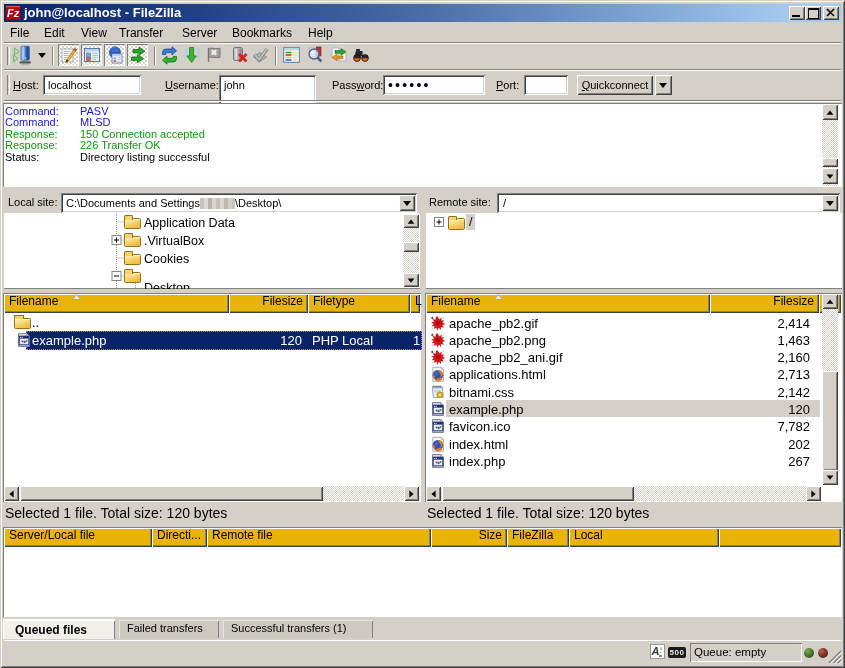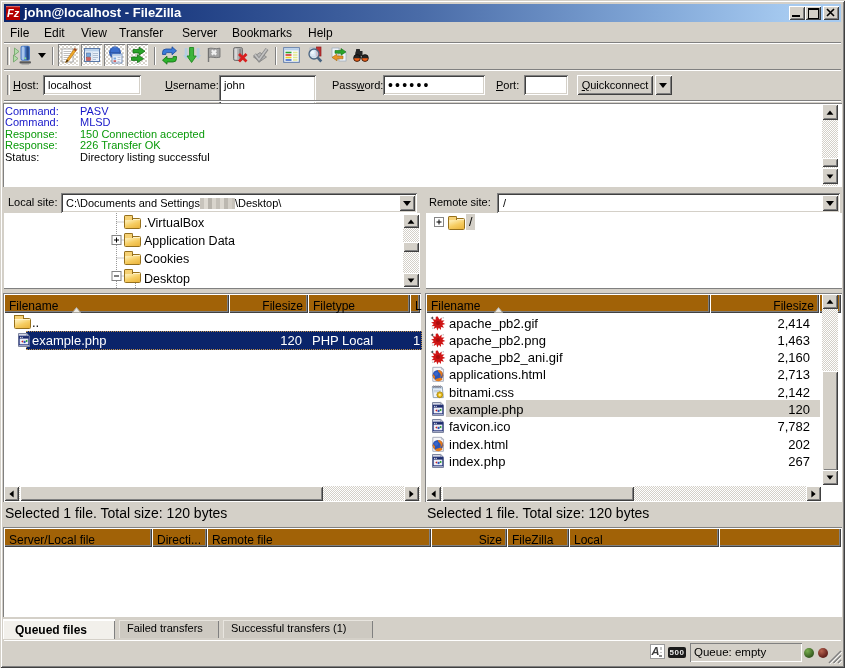--- a/index.html
+++ b/index.html
@@ -8,21 +8,21 @@
 .sunk1{box-shadow:inset 1px 1px 0 #808080,inset -1px -1px 0 #fff}
 .rais{box-shadow:inset 1px 1px 0 #fff,inset -1px -1px 0 #404040,inset 2px 2px 0 #d4d0c8,inset -2px -2px 0 #808080}
 .press{box-shadow:inset 1px 1px 0 #808080,inset -1px -1px 0 #fff}
 .dith{background-color:#fff;background-image:linear-gradient(45deg,#d4d0c8 25%,transparent 25%,transparent 75%,#d4d0c8 75%),linear-gradient(45deg,#d4d0c8 25%,transparent 25%,transparent 75%,#d4d0c8 75%);background-size:2px 2px;background-position:0 0,1px 1px}
 .checker{background-color:#fff;background-image:linear-gradient(45deg,#d8d4cc 25%,transparent 25%,transparent 75%,#d8d4cc 75%),linear-gradient(45deg,#d8d4cc 25%,transparent 25%,transparent 75%,#d8d4cc 75%);background-size:4px 4px;background-position:0 0,2px 2px}
 .tU{width:0;height:0;border-left:4px solid transparent;border-right:4px solid transparent;border-bottom:5px solid #000}
 .tD{width:0;height:0;border-left:4px solid transparent;border-right:4px solid transparent;border-top:5px solid #000}
 .tL{width:0;height:0;border-top:4px solid transparent;border-bottom:4px solid transparent;border-right:5px solid #000}
 .tR{width:0;height:0;border-top:4px solid transparent;border-bottom:4px solid transparent;border-left:5px solid #000}
 .sbtn{background:#d4d0c8;box-shadow:inset 1px 1px 0 #fff,inset -1px -1px 0 #404040,inset 2px 2px 0 #d4d0c8,inset -2px -2px 0 #808080;display:flex;align-items:center;justify-content:center}
-.hcell{background:#a16207;box-shadow:inset 1px 1px 0 #fff,inset -1px -1px 0 #404040,inset -2px -2px 0 #808080;display:flex;align-items:flex-end;padding:0 5px;box-sizing:border-box;font-size:12px}
+.hcell{background:#eab308;box-shadow:inset 1px 1px 0 #fff,inset -1px -1px 0 #404040,inset -2px -2px 0 #808080;display:flex;align-items:flex-start;padding:0 5px;box-sizing:border-box;font-size:12px}
 .white{background:#fff}
 .lbl{white-space:nowrap}
 </style></head><body>
 <div id="win">
 
 <div class="ab" style="left:4px;top:4px;width:837px;height:18px;background:linear-gradient(to right,#0a246a,#1e3d82 20%,#4a6ca8 50%,#82a8d8 78%,#a6caf0 94%)"></div>
 <svg class="ab" style="left:6px;top:6px" width="14" height="14">
       <rect width="14" height="14" fill="#b40000"></rect>
       <rect width="14" height="1.2" fill="#d86060"></rect>
       <text x="1" y="11" font-family="Liberation Sans,sans-serif" font-size="11" font-style="italic" font-weight="bold" fill="#fff">Fz</text>
@@ -238,33 +238,33 @@
           <line x1="110" y1="27" x2="115" y2="27" stroke="#000"></line>
           <line x1="112.5" y1="24.5" x2="112.5" y2="29.5" stroke="#000"></line>
 <rect x="108" y="58.5" width="9" height="9" fill="#fff" stroke="#848484"></rect>
           <line x1="110" y1="63" x2="115" y2="63" stroke="#000"></line>
 </g>
 </svg>
 </div>
 <div class="ab" style="left:4px;top:213px;width:400px;height:76px;overflow:hidden;font-size:12.5px">
 <div style="height:18px;position:relative">
         <span class="treefolder" style="left:120px;top:4.5px"></span>
-        <span class="ab" style="left:140px;top:3px">.VirtualBox</span>
+        <span class="ab" style="left:140px;top:3px">Application Data</span>
       </div>
 <div style="height:18px;position:relative">
         <span class="treefolder" style="left:120px;top:4.5px"></span>
-        <span class="ab" style="left:140px;top:3px">Application Data</span>
+        <span class="ab" style="left:140px;top:3px">.VirtualBox</span>
       </div>
 <div style="height:18px;position:relative">
         <span class="treefolder" style="left:120px;top:4.5px"></span>
         <span class="ab" style="left:140px;top:3px">Cookies</span>
       </div>
 <div style="height:18px;position:relative">
         <span class="treefolder" style="left:120px;top:4.5px"></span>
-        <span class="ab" style="left:140px;top:5px">Desktop</span>
+        <span class="ab" style="left:140px;top:14px">Desktop</span>
       </div>
 </div>
 <div class="ab dith" style="left:403px;top:214px;width:16px;height:73px"></div>
 <div class="ab sbtn" style="left:403px;top:214px;width:16px;height:14px">
       <div class="tU" style="transform:scale(0.85)"></div>
     </div>
 <div class="ab rais" style="left:403px;top:242px;width:16px;height:10px;background:#d4d0c8"></div>
 <div class="ab sbtn" style="left:403px;top:273px;width:16px;height:14px">
       <div class="tD" style="transform:scale(0.85)"></div>
     </div>

